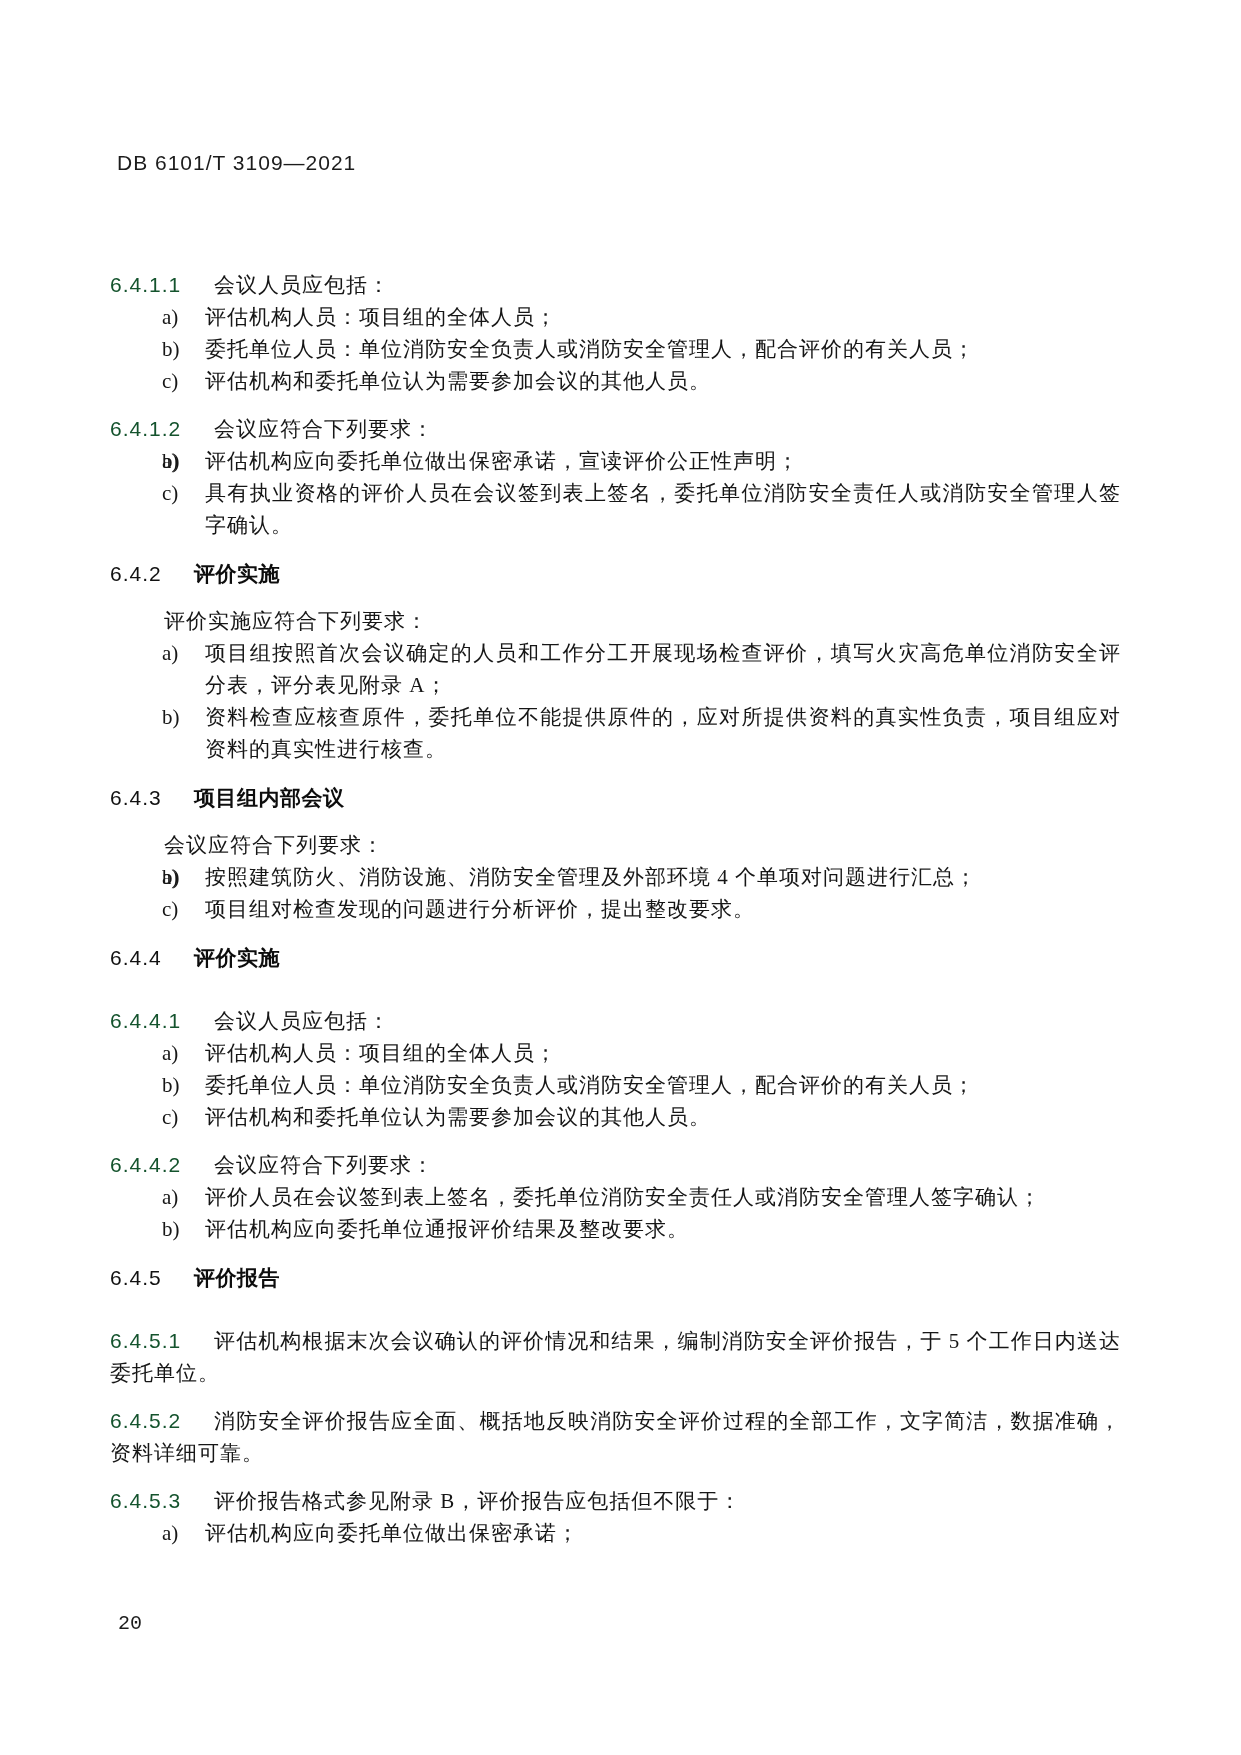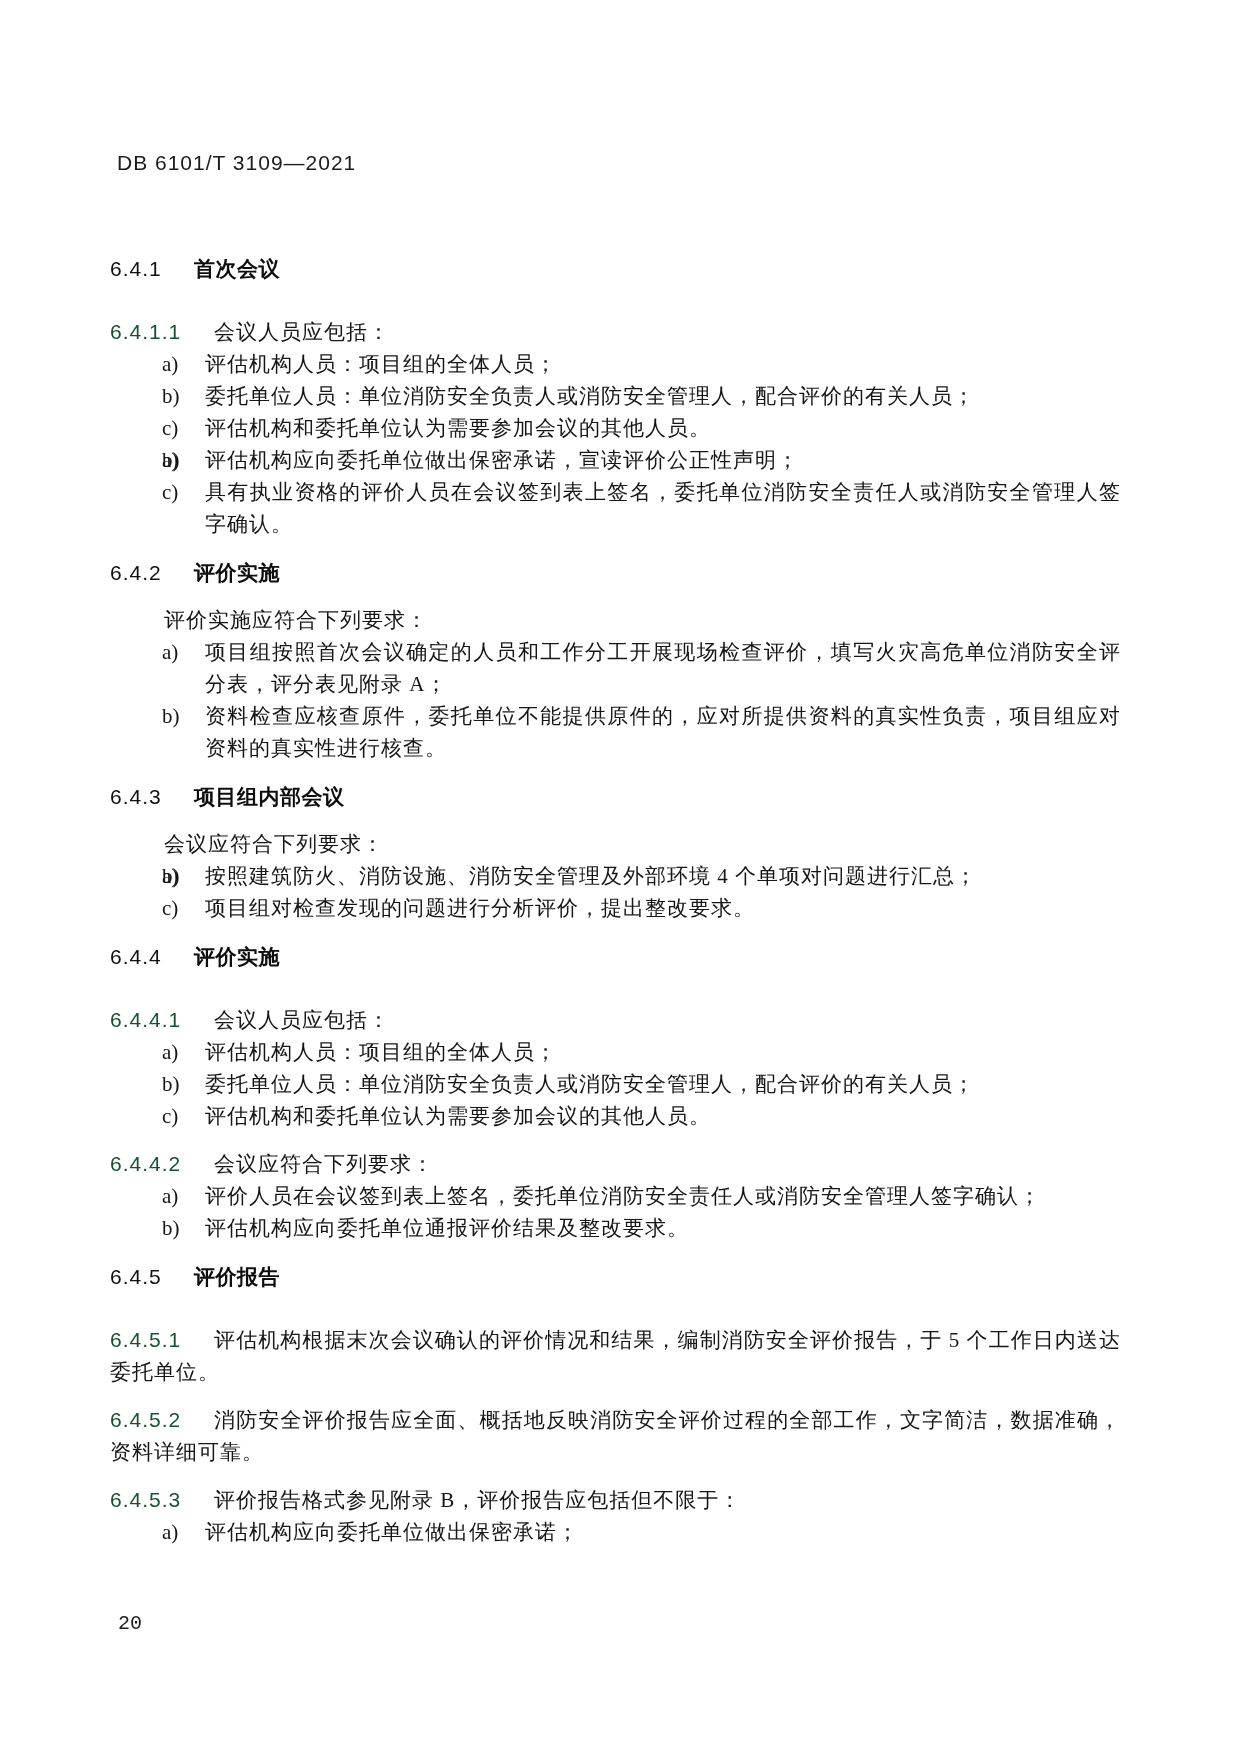--- a/index.html
+++ b/index.html
@@ -53,40 +53,40 @@
 </style>
 </head>
 <body>
 
 <div class="page">
 
   <div class="doc-code">DB 6101/T 3109—2021</div>
 
   <main class="content">
 
-    <h2 class="h">
-      <span class="hnum">6.4.1</span><span class="htxt">首次会议</span>
-    </h2>
 
     <p class="clause">
       <span class="cnum">6.4.1.1</span><span>会议人员应包括：</span>
     </p>
 
     <div class="list">
       <div class="li">
         <span class="lbl">a)</span><span>评估机构人员：项目组的全体人员；</span>
       </div>
       <div class="li">
         <span class="lbl">b)</span><span>委托单位人员：单位消防安全负责人或消防安全管理人，配合评价的有关人员；</span>
       </div>
       <div class="li">
         <span class="lbl">c)</span><span>评估机构和委托单位认为需要参加会议的其他人员。</span>
       </div>
     </div>
 
+    <p class="clause">
+      <span class="cnum">6.4.1.2</span><span>会议应符合下列要求：</span>
+    </p>
 
     <div class="list">
       <div class="li">
         <span class="lbl">a)</span>
       </div>
       <div class="li">
         <span class="lbl">b)</span><span>评估机构应向委托单位做出保密承诺，宣读评价公正性声明；</span>
       </div>
       <div class="li">
         <span class="lbl">c)</span><span>具有执业资格的评价人员在会议签到表上签名，委托单位消防安全责任人或消防安全管理人签字确认。</span>

